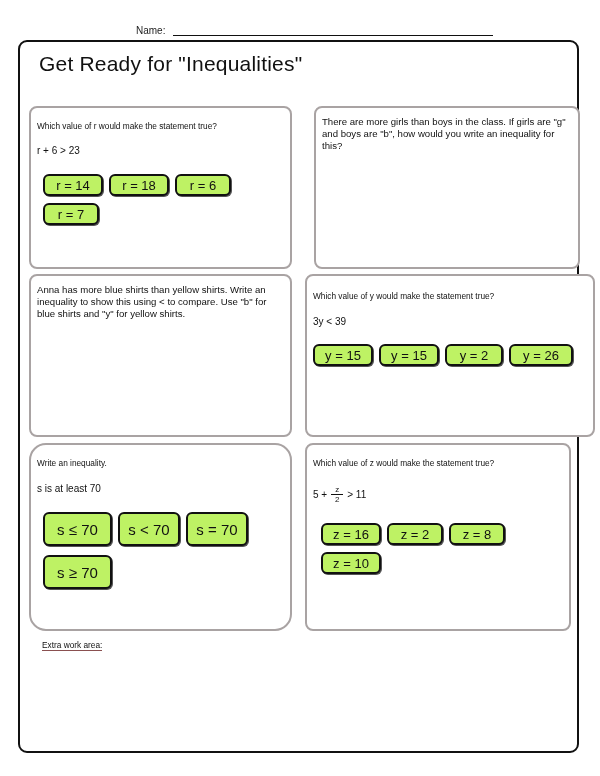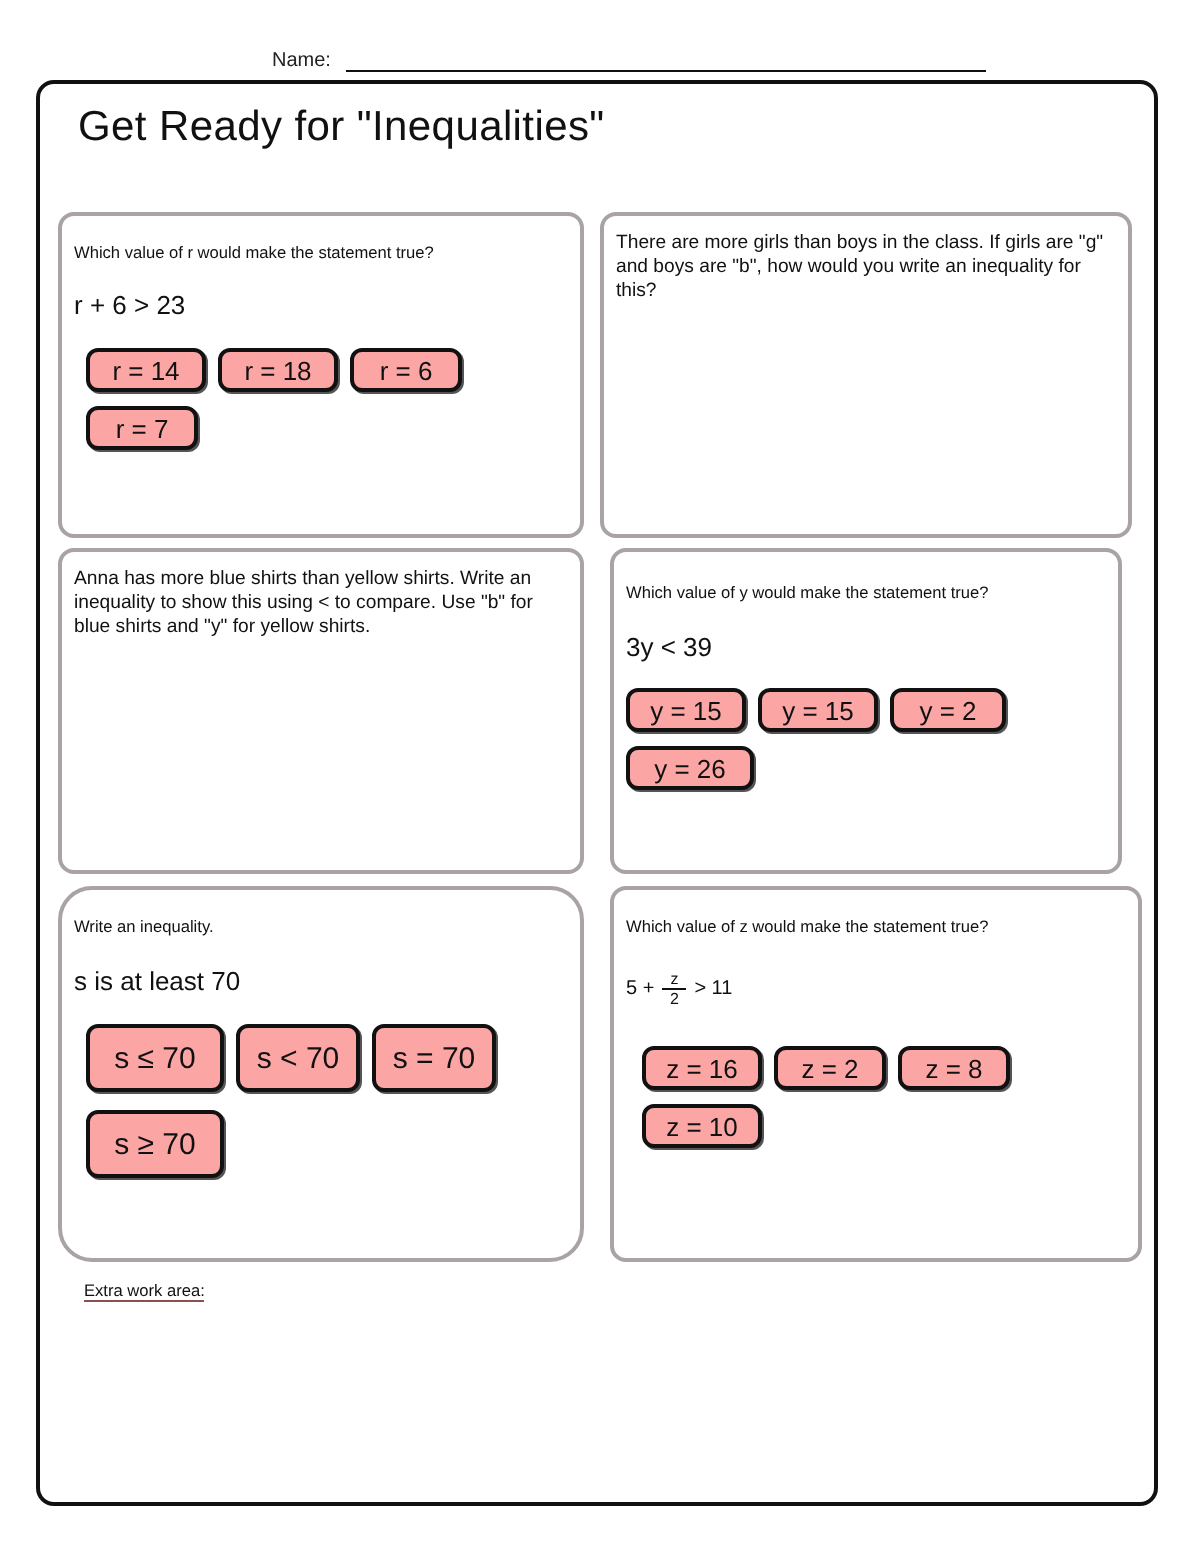--- a/index.html
+++ b/index.html
@@ -10,32 +10,32 @@
   .name-line { position: absolute; left: 173px; top: 10px; width: 320px; height: 0; border-bottom: 1px solid #111; }
 
   .page-frame { position: absolute; left: 18px; top: 40px; width: 561px; height: 713px; border: 2px solid #111; border-radius: 9px; box-sizing: border-box; }
   .page-title { position: absolute; left: 39px; top: 52px; font-size: 21px; color: #111; letter-spacing: 0.2px; }
 
   .card { position: absolute; border: 2px solid #a9a3a3; border-radius: 8px; box-sizing: border-box; background: #fff; }
   .card .q { font-size: 8.3px; line-height: 12px; color: #111; }
   .card .q-large { font-size: 9.6px; line-height: 12px; color: #111; }
 
   .c1 { left: 29px; top: 106px; width: 263px; height: 163px; }
-  .c2 { left: 300px; top: 106px; width: 266px; height: 163px; }
+  .c2 { left: 314px; top: 106px; width: 266px; height: 163px; }
   .c3 { left: 29px; top: 274px; width: 263px; height: 163px; }
-  .c4 { left: 305px; top: 274px; width: 256px; height: 163px; }
+  .c4 { left: 305px; top: 274px; width: 290px; height: 163px; }
   .c5 { left: 29px; top: 443px; width: 263px; height: 188px; border-radius: 17px; }
   .c6 { left: 305px; top: 443px; width: 266px; height: 188px; }
 
   .prompt { position: absolute; left: 6px; top: 14px; }
   .para { position: absolute; left: 6px; top: 8px; right: 8px; }
-  .expr { position: absolute; left: 6px; font-size: 13px; color: #111; }
+  .expr { position: absolute; left: 6px; font-size: 10px; color: #111; }
 
   .choices { position: absolute; left: 12px; right: 8px; display: flex; flex-wrap: wrap; gap: 7px 6px; }
-  .choice { box-sizing: border-box; height: 22px; border: 2px solid #111; border-radius: 6px; box-shadow: 1px 1px 0 #555; display: flex; align-items: center; justify-content: center; font-size: 13px; color: #111; background: #fca5a5; cursor: pointer; }
+  .choice { box-sizing: border-box; height: 22px; border: 2px solid #111; border-radius: 6px; box-shadow: 1px 1px 0 #555; display: flex; align-items: center; justify-content: center; font-size: 13px; color: #111; background: #bef264; cursor: pointer; }
   .choice.tall { height: 34px; font-size: 15px; }
 
   .frac { display: inline-flex; flex-direction: column; align-items: center; vertical-align: middle; margin: 0 4px; font-size: 8px; line-height: 9px; }
   .frac .num { border-bottom: 1px solid #111; padding: 0 4px; }
 
   .extra { position: absolute; left: 42px; top: 640px; font-size: 8.3px; color: #111; border-bottom: 1px solid #8a5050; padding-bottom: 0; }
 </style>
 </head>
 <body>
 

